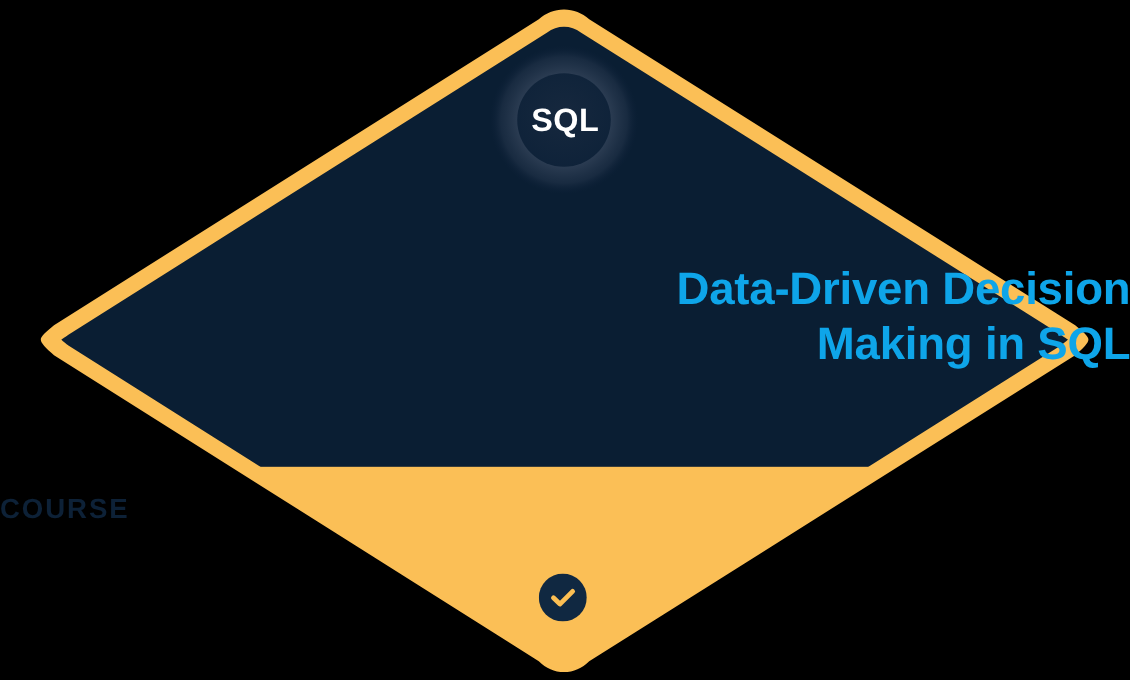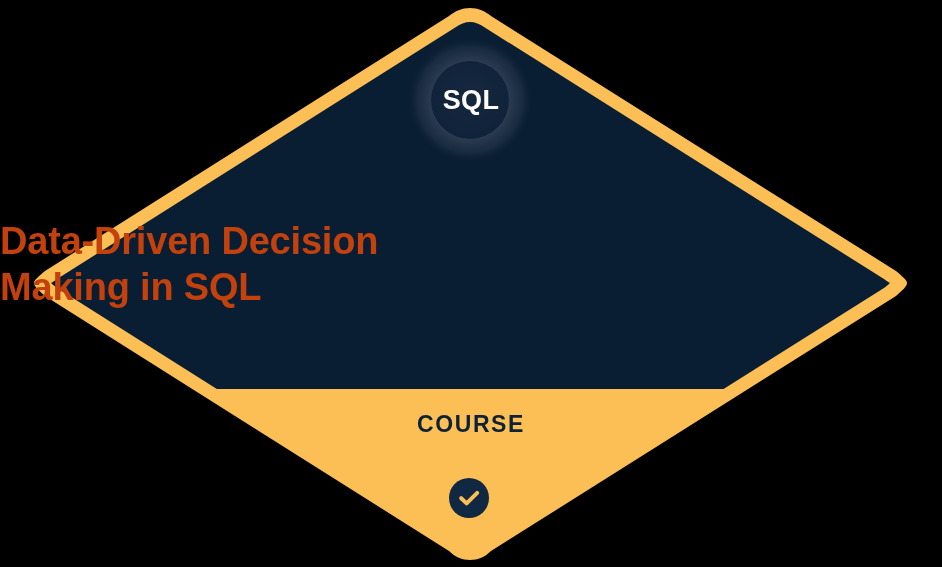--- a/index.html
+++ b/index.html
@@ -38,22 +38,22 @@
     width: 942px;
     height: 567px;
     pointer-events: none;
   }
 
   #course-title {
     position: absolute;
     left: 0;
     top: 218px;
     width: 942px;
-    text-align: left;
-    color: #c2410c;
+    text-align: right;
+    color: #0ea5e9;
     font-size: 38px;
     font-weight: bold;
     line-height: 46px;
     letter-spacing: -0.2px;
     white-space: pre-line;
   }
 
   #sql-icon-label {
     position: absolute;
     left: 0;
@@ -65,21 +65,21 @@
     font-weight: bold;
     letter-spacing: 0.3px;
     line-height: 32px;
   }
 
   #status-block {
     position: absolute;
     left: 0;
     top: 407px;
     width: 942px;
-    text-align: center;
+    text-align: left;
   }
   .status-line {
     color: #0d2137;
     font-size: 23px;
     font-weight: bold;
     letter-spacing: 1.6px;
     line-height: 35px;
   }
 
   #check-badge {

